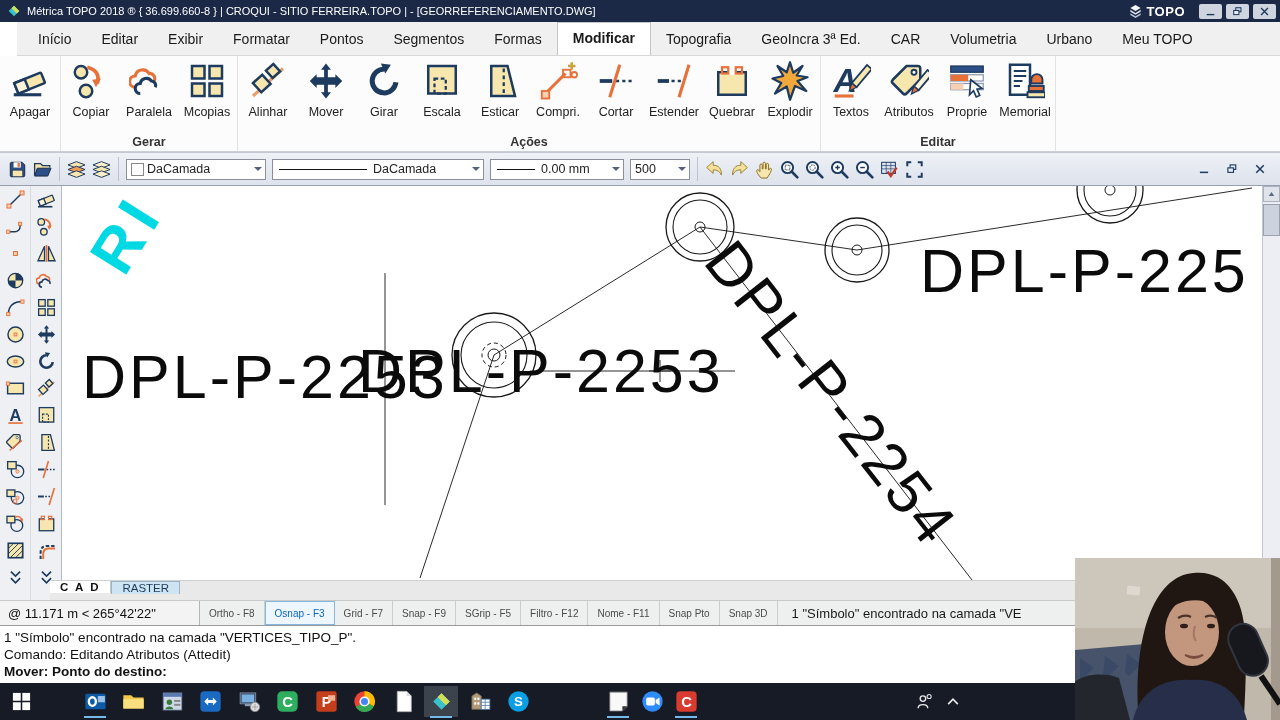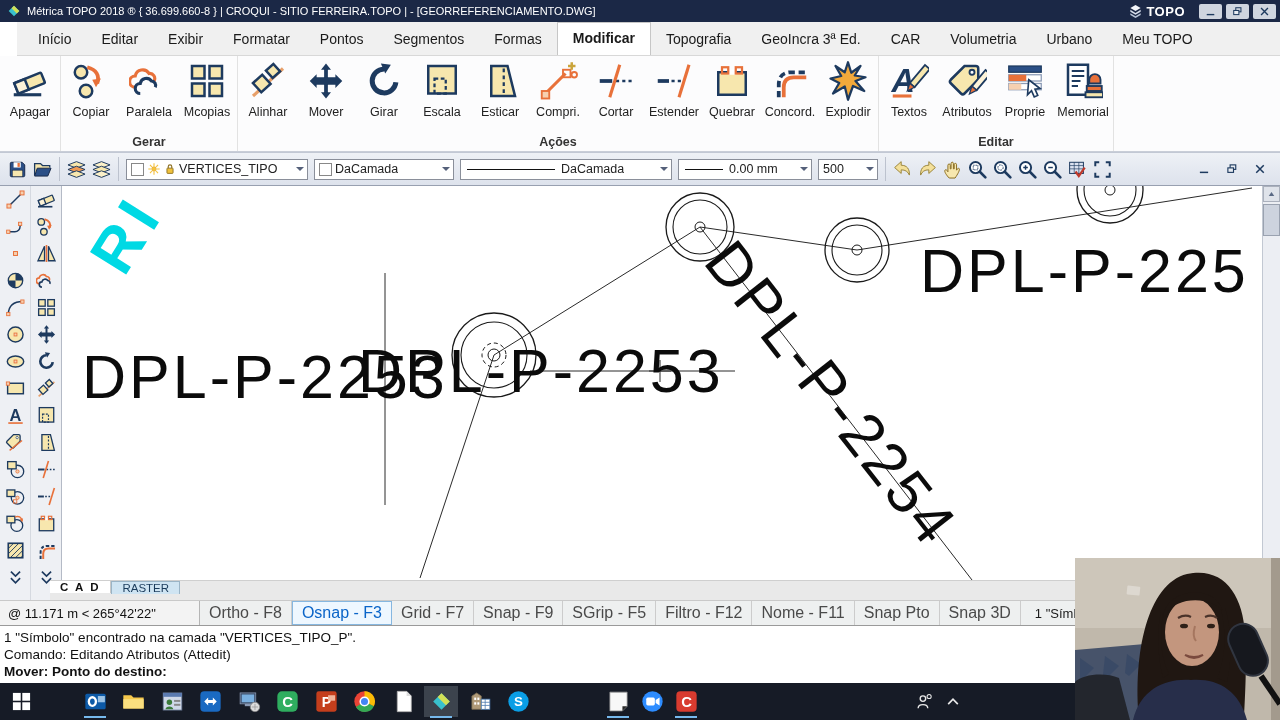--- a/index.html
+++ b/index.html
@@ -79,21 +79,21 @@
                border-top:1px solid #cfcfcf;display:flex;align-items:flex-start;box-sizing:border-box;z-index:5}
   .dtab{display:flex;align-items:center;padding:0 10px;font-size:11.5px;border-right:1px solid #c8c8c8}
   .dtab.active{background:#fff;font-weight:bold;letter-spacing:2px;color:#111}
   .dtab.inactive{background:#cfe4f2;color:#1a3a5a;border:1px solid #9ab4c6;border-bottom:none}
 
   
   .statusbar{position:absolute;top:600px;left:0;right:0;height:25px;background:#eef0f0;
              border-top:1px solid #c9c9c9;display:flex;align-items:stretch;box-sizing:border-box}
   .coordcell{width:200px;display:flex;align-items:center;padding-left:8px;font-size:13px;color:#111;
              border-right:1px solid #b5b5b5;background:#f3f3f3;box-sizing:border-box}
-  .stoggle{padding:0 9px;display:flex;align-items:center;font-size:16px;color:#4a4a4a;
+  .stoggle{padding:0 9px;display:flex;align-items:center;font-size:10px;color:#4a4a4a;
            border-right:1px solid #cccccc;white-space:nowrap}
   .stoggle.active{background:#eef7ff;color:#0a64c8;border:1px solid #86b7e0;box-sizing:border-box}
   .smsg{flex:1;display:flex;align-items:center;padding-left:14px;font-size:13px;color:#1a1a1a;
         white-space:nowrap;overflow:hidden}
 
   
   .cmd{position:absolute;top:625px;left:0;right:0;height:58px;background:#fff;border-top:1px solid #9a9a9a;
        box-sizing:border-box;padding:3px 0 0 4px;font-size:13.5px;color:#111}
   .cmdline{height:17px;line-height:17px;white-space:nowrap}
   .cmdprompt{font-weight:bold}
@@ -321,29 +321,20 @@
               <rect x="13" y="7" width="6" height="4" fill="#fff"></rect>
               <rect x="8" y="5" width="5" height="5" fill="none" stroke="#e8713a" stroke-width="1.8"></rect>
               <rect x="19" y="5" width="5" height="5" fill="none" stroke="#e8713a" stroke-width="1.8"></rect>
             </svg>
           </span>
           <span class="rlabel">Quebrar</span>
         </div>
         <div class="rbtn">
           <span class="ic ">
             <svg viewBox="0 0 32 32">
-              <path d="M7 29V19Q7 9 17 9h12" fill="none" stroke="#1d3a5f" stroke-width="3" stroke-dasharray="5 3"></path>
-              <path d="M11 29v-8q0-8 8-8h10" fill="none" stroke="#e8713a" stroke-width="3"></path>
-            </svg>
-          </span>
-          <span class="rlabel">Concord.</span>
-        </div>
-        <div class="rbtn">
-          <span class="ic ">
-            <svg viewBox="0 0 32 32">
               <path d="M16 1l2.6 8.4L26 4l-4.6 7.6L30 13l-8 3 7 8-9-4-4 11-2.6-10.6L4 26l5-8.4L2 14l8.6-2L6 4l7.4 5z" fill="#f2a93b" stroke="#1d3a5f" stroke-width="1.8" stroke-linejoin="round"></path>
             </svg>
           </span>
           <span class="rlabel">Explodir</span>
         </div>
       </div>
       <div class="rglabel">Ações</div>
     </div>
     <div class="rgroup">
       <div class="rbtns">
@@ -439,39 +430,20 @@
         <svg viewBox="0 0 32 32">
           <g stroke="#1d3a5f" stroke-width="1.5">
             <path d="M3 9l13-5 13 5-13 5z" fill="#fbf0c8"></path>
             <path d="M3 16l13-5 13 5-13 5z" fill="#f7e7ae"></path>
             <path d="M3 23l13-5 13 5-13 5z" fill="#fbf0c8"></path>
           </g>
         </svg>
       </span>
     </div>
     <div class="tsep"></div>
-    <div class="combo" style="width: 182px;">
-      <span class="wbox"></span>
-      <span class="ic lcicon">
-        <svg viewBox="0 0 32 32">
-          <circle cx="16" cy="16" r="5.5" fill="#f5c23c" stroke="#d89a20"></circle>
-          <g stroke="#f5c23c" stroke-width="2.5">
-            <path d="M16 3v6M16 23v6M3 16h6M23 16h6M6.8 6.8l4.2 4.2M21 21l4.2 4.2M21 11L25.2 6.8M6.8 25.2L11 21"></path>
-          </g>
-        </svg>
-      </span>
-      <span class="ic lcicon">
-        <svg viewBox="0 0 32 32">
-          <rect x="9" y="14" width="14" height="12" rx="1.5" fill="#f0c23c" stroke="#8a6d1f" stroke-width="2"></rect>
-          <path d="M12 14v-3.5a4 4 0 018 0V14" fill="none" stroke="#8a6d1f" stroke-width="2.5"></path>
-        </svg>
-      </span>
-      <span class="cval">VERTICES_TIPO</span>
-      <span class="chev"></span>
-    </div>
     <div class="combo" style="width: 140px;">
       <span class="wbox"></span>
       <span class="cval">DaCamada</span>
       <span class="chev"></span>
     </div>
     <div class="combo" style="width: 212px;">
       <span class="linesample" style="width: 88px;"></span>
       <span class="cval">DaCamada</span>
       <span class="chev"></span>
     </div>

